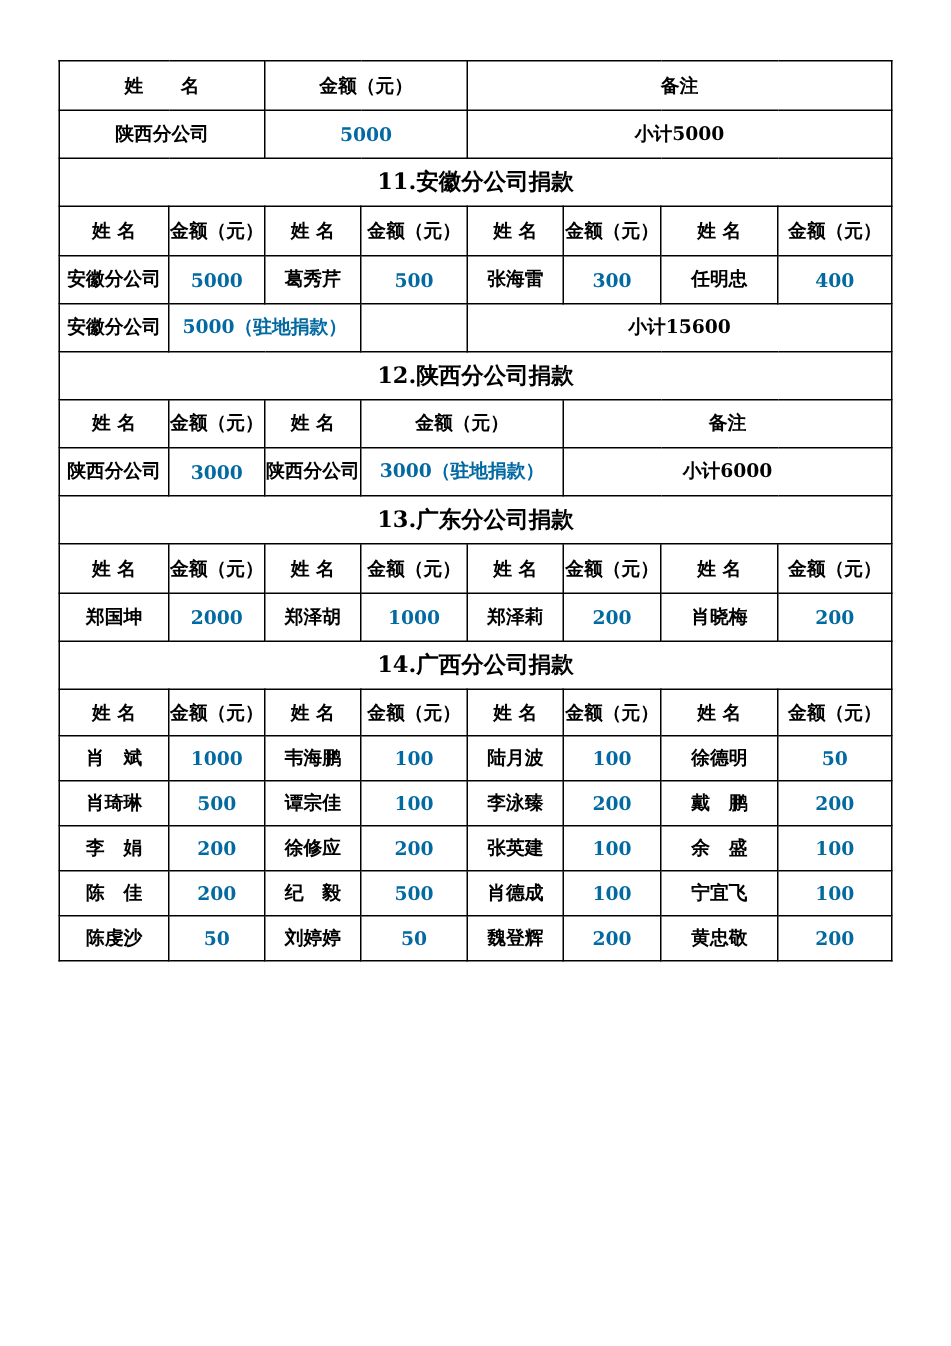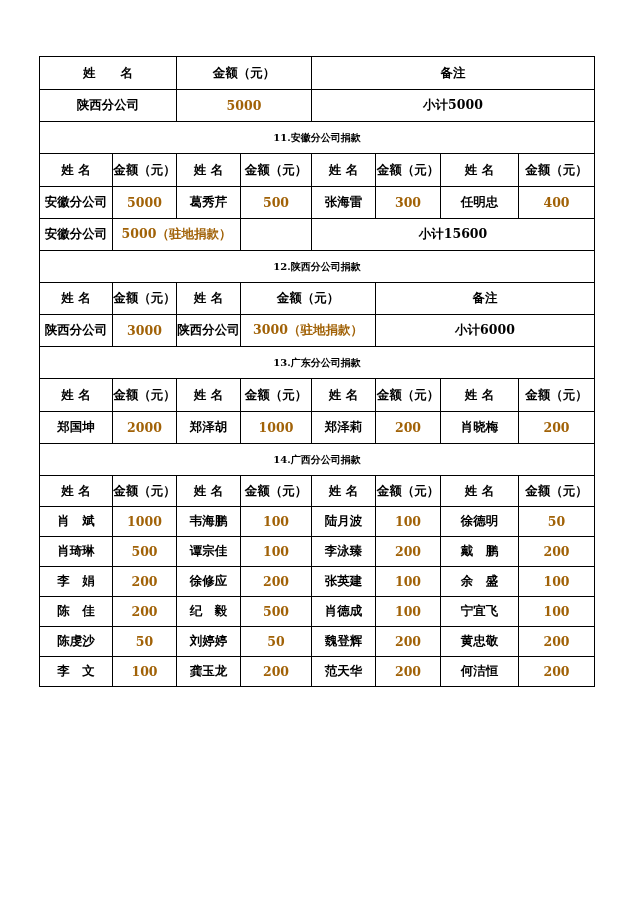--- a/index.html
+++ b/index.html
@@ -1,21 +1,21 @@
 <!DOCTYPE html>
 <html><head>
 <meta charset="utf-8">
 <style>
   html, body { margin: 0; padding: 0; background: #ffffff; }
   body { width: 634px; height: 897px; position: relative; font-family: "DejaVu Serif", "Liberation Serif", serif; }
-  .page { position: absolute; left: 39px; top: 40px; width: 555px; margin-top: 16px; }
+  .page { position: absolute; left: 39px; top: 40px; width: 555px; }
   table { border-collapse: collapse; width: 555px; table-layout: fixed; }
   td { border: 1px solid #000; text-align: center; vertical-align: middle; font-size: 12.5px; font-weight: bold; color: #000; padding: 0; overflow: hidden; white-space: nowrap; }
-  td.num { color: #a16207; }
-  td.title { font-size: 10px; }
+  td.num { color: #0369a1; }
+  td.title { font-size: 15px; }
 </style>
 </head>
 <body>
 
 <div class="page">
 <table>
   <colgroup>
     <col style="width:73px">
         <col style="width:64px">
         <col style="width:64px">
@@ -166,25 +166,15 @@
   <tr style="height:30px">
     <td>陈虔沙</td>
     <td class="num">50</td>
     <td>刘婷婷</td>
     <td class="num">50</td>
     <td>魏登辉</td>
     <td class="num">200</td>
     <td>黄忠敬</td>
     <td class="num">200</td>
   </tr>
-  <tr style="height:30px">
-    <td>李　文</td>
-    <td class="num">100</td>
-    <td>龚玉龙</td>
-    <td class="num">200</td>
-    <td>范天华</td>
-    <td class="num">200</td>
-    <td>何洁恒</td>
-    <td class="num">200</td>
-  </tr>
 </tbody>
     </table>
 </div>
 
 </body></html>

